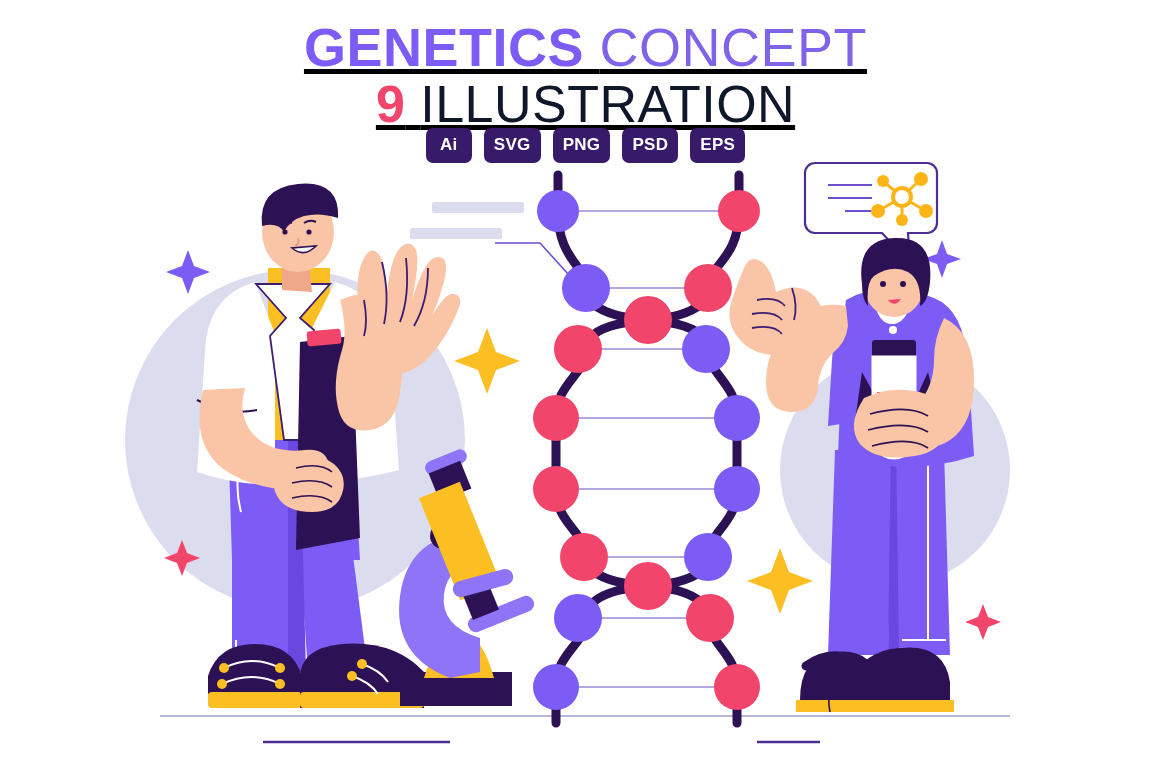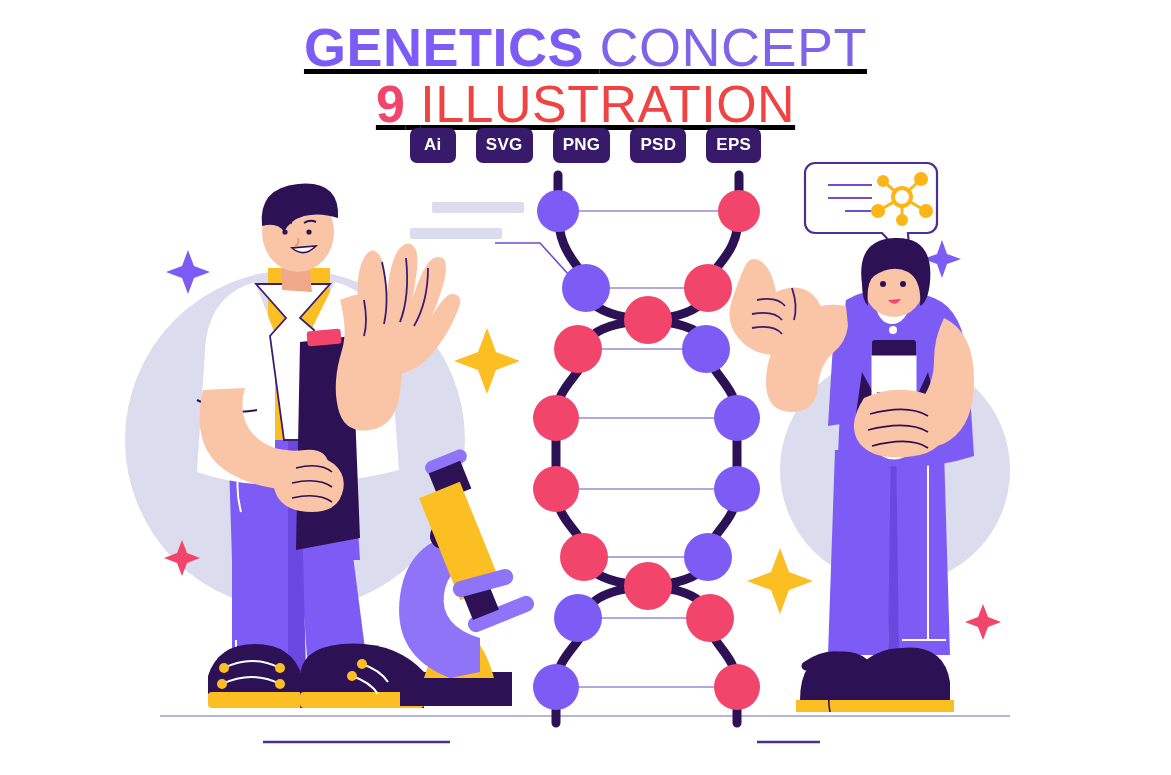--- a/index.html
+++ b/index.html
@@ -6,23 +6,23 @@
   body{width:1171px;height:775px;overflow:hidden;font-family:"Liberation Sans",sans-serif;}
   #stage{position:relative;width:1171px;height:775px;background:#ffffff;}
 
   
   .title-block{position:absolute;left:0;top:18px;width:1171px;text-align:center;text-decoration:underline;}
   .title-line1{font-size:54px;line-height:58px;letter-spacing:.5px;white-space:nowrap;}
   .title-line2{font-size:52px;line-height:56px;letter-spacing:.5px;white-space:nowrap;}
   .t-bold{font-weight:bold;color:#7c5cf5;}
   .t-light{font-weight:normal;color:#7f63e8;}
   .t-pinkbold{font-weight:bold;color:#f2456b;}
-  .t-pinklight{font-weight:normal;color:#ef4444;}
-
-  .badges{position:absolute;left:0;top:128px;width:1171px;display:flex;justify-content:center;gap:20px;}
+  .t-pinklight{font-weight:normal;color:#0f172a;}
+
+  .badges{position:absolute;left:0;top:128px;width:1171px;display:flex;justify-content:center;gap:12px;}
   .badge{background:#381a6b;color:#ffffff;font-weight:bold;font-size:17px;
          border-radius:7px;padding:7px 10px 8px;min-width:26px;text-align:center;
          letter-spacing:.3px;}
 
   
   .abs{position:absolute;}
   svg{display:block;overflow:visible;}
 </style>
 </head>
 <body>

